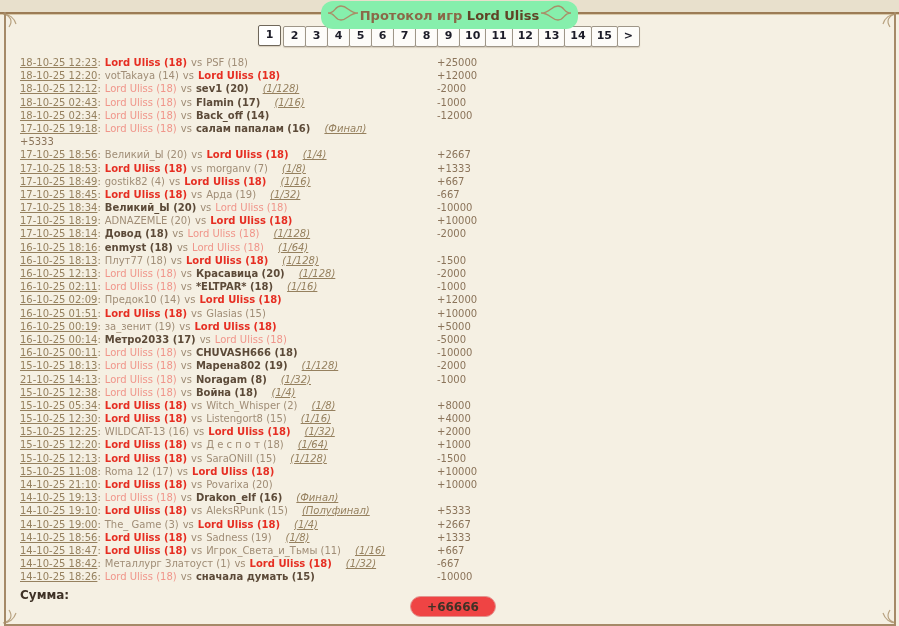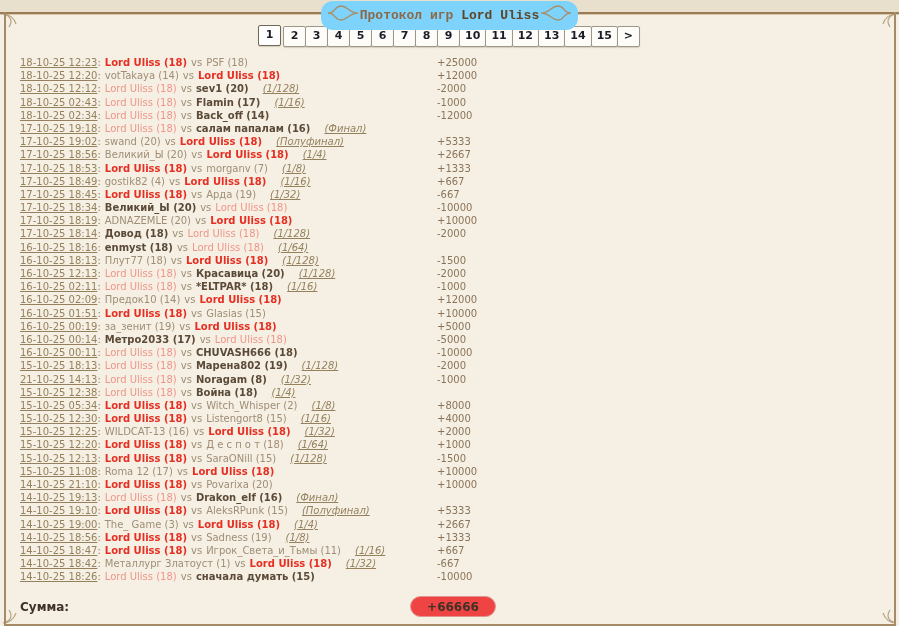--- a/index.html
+++ b/index.html
@@ -19,21 +19,21 @@
   .corner.tl{top:13px;left:2px;}
   .corner.tr{top:13px;right:2px;transform:scaleX(-1);}
   .corner.bl{bottom:2px;left:2px;transform:scaleY(-1);}
   .corner.br{bottom:2px;right:2px;transform:scale(-1,-1);}
   
   .title-wrap{
     position:absolute;top:1px;left:0;width:899px;text-align:center;z-index:3;
   }
   .title-pill{
     display:inline-flex;align-items:center;gap:1px;
-    background:#7dd3fc;padding:2px 4px;border-radius:12px;font-family:Liberation Mono, monospace;
+    background:#86efac;padding:2px 4px;border-radius:12px;
   }
   .title-text{font-size:13px;font-weight:bold;color:#8a6848;white-space:nowrap;}
   .title-text .tname{color:#5f4426;font-weight:800;}
   
   .pagination{
     position:absolute;top:26px;left:0;width:899px;display:flex;justify-content:center;z-index:2;
   }
   .page-cell{
     display:inline-block;min-width:11px;padding:2px 5px 3px;margin-left:-1px;
     border:1px solid #9e9688;background:#fdfcf9;
@@ -53,21 +53,21 @@
   .colon{color:#96815f;margin-right:4px;}
   .vs{color:#a08d76;margin:0 4px;}
   .player.opp{color:#a08d76;}
   .player.opp.win{color:#5c4a38;font-weight:bold;}
   .player.lord{color:#f0958a;}
   .player.lord.win{color:#e62e22;font-weight:bold;}
   .stage{color:#96815f;text-decoration:underline;margin-left:14px;cursor:pointer;font-style:italic;}
   .stage:empty{display:none;}
   .row-value{color:#8b745a;font-size:10px;}
   
-  .sum-label{position:absolute;left:20px;top:600px;font-size:12px;font-weight:bold;color:#3f3226;}
+  .sum-label{position:absolute;left:20px;top:588px;font-size:12px;font-weight:bold;color:#3f3226;}
   .sum-badge{
     position:absolute;left:410px;top:596px;width:84px;height:19px;
     border:1.5px solid #e2948f;border-radius:11px;background:#ef4444;
     display:flex;align-items:center;justify-content:center;
     font-size:12px;font-weight:bold;color:#3f3226;cursor:pointer;
   }
 </style>
 </head>
 <body>
 
@@ -166,23 +166,20 @@
   </div>
 
   <div class="row">
     <div class="row-main">
       <a class="dt">17-10-25 19:18</a><span class="colon">:</span><span class="player lord p1">Lord Uliss (18)</span><span class="vs">vs</span><span class="player opp win p2">салам папалам (16)</span><a class="stage">(Финал)</a>
     </div>
     <div class="row-value"></div>
   </div>
 
   <div class="row">
-    <div class="row-main">
-      <a class="dt">17-10-25 19:02</a><span class="colon">:</span><span class="player opp p1">swand (20)</span><span class="vs">vs</span><span class="player lord win p2">Lord Uliss (18)</span><a class="stage">(Полуфинал)</a>
-    </div>
     <div class="row-value">+5333</div>
   </div>
 
   <div class="row">
     <div class="row-main">
       <a class="dt">17-10-25 18:56</a><span class="colon">:</span><span class="player opp p1">Великий_Ы (20)</span><span class="vs">vs</span><span class="player lord win p2">Lord Uliss (18)</span><a class="stage">(1/4)</a>
     </div>
     <div class="row-value">+2667</div>
   </div>
 

